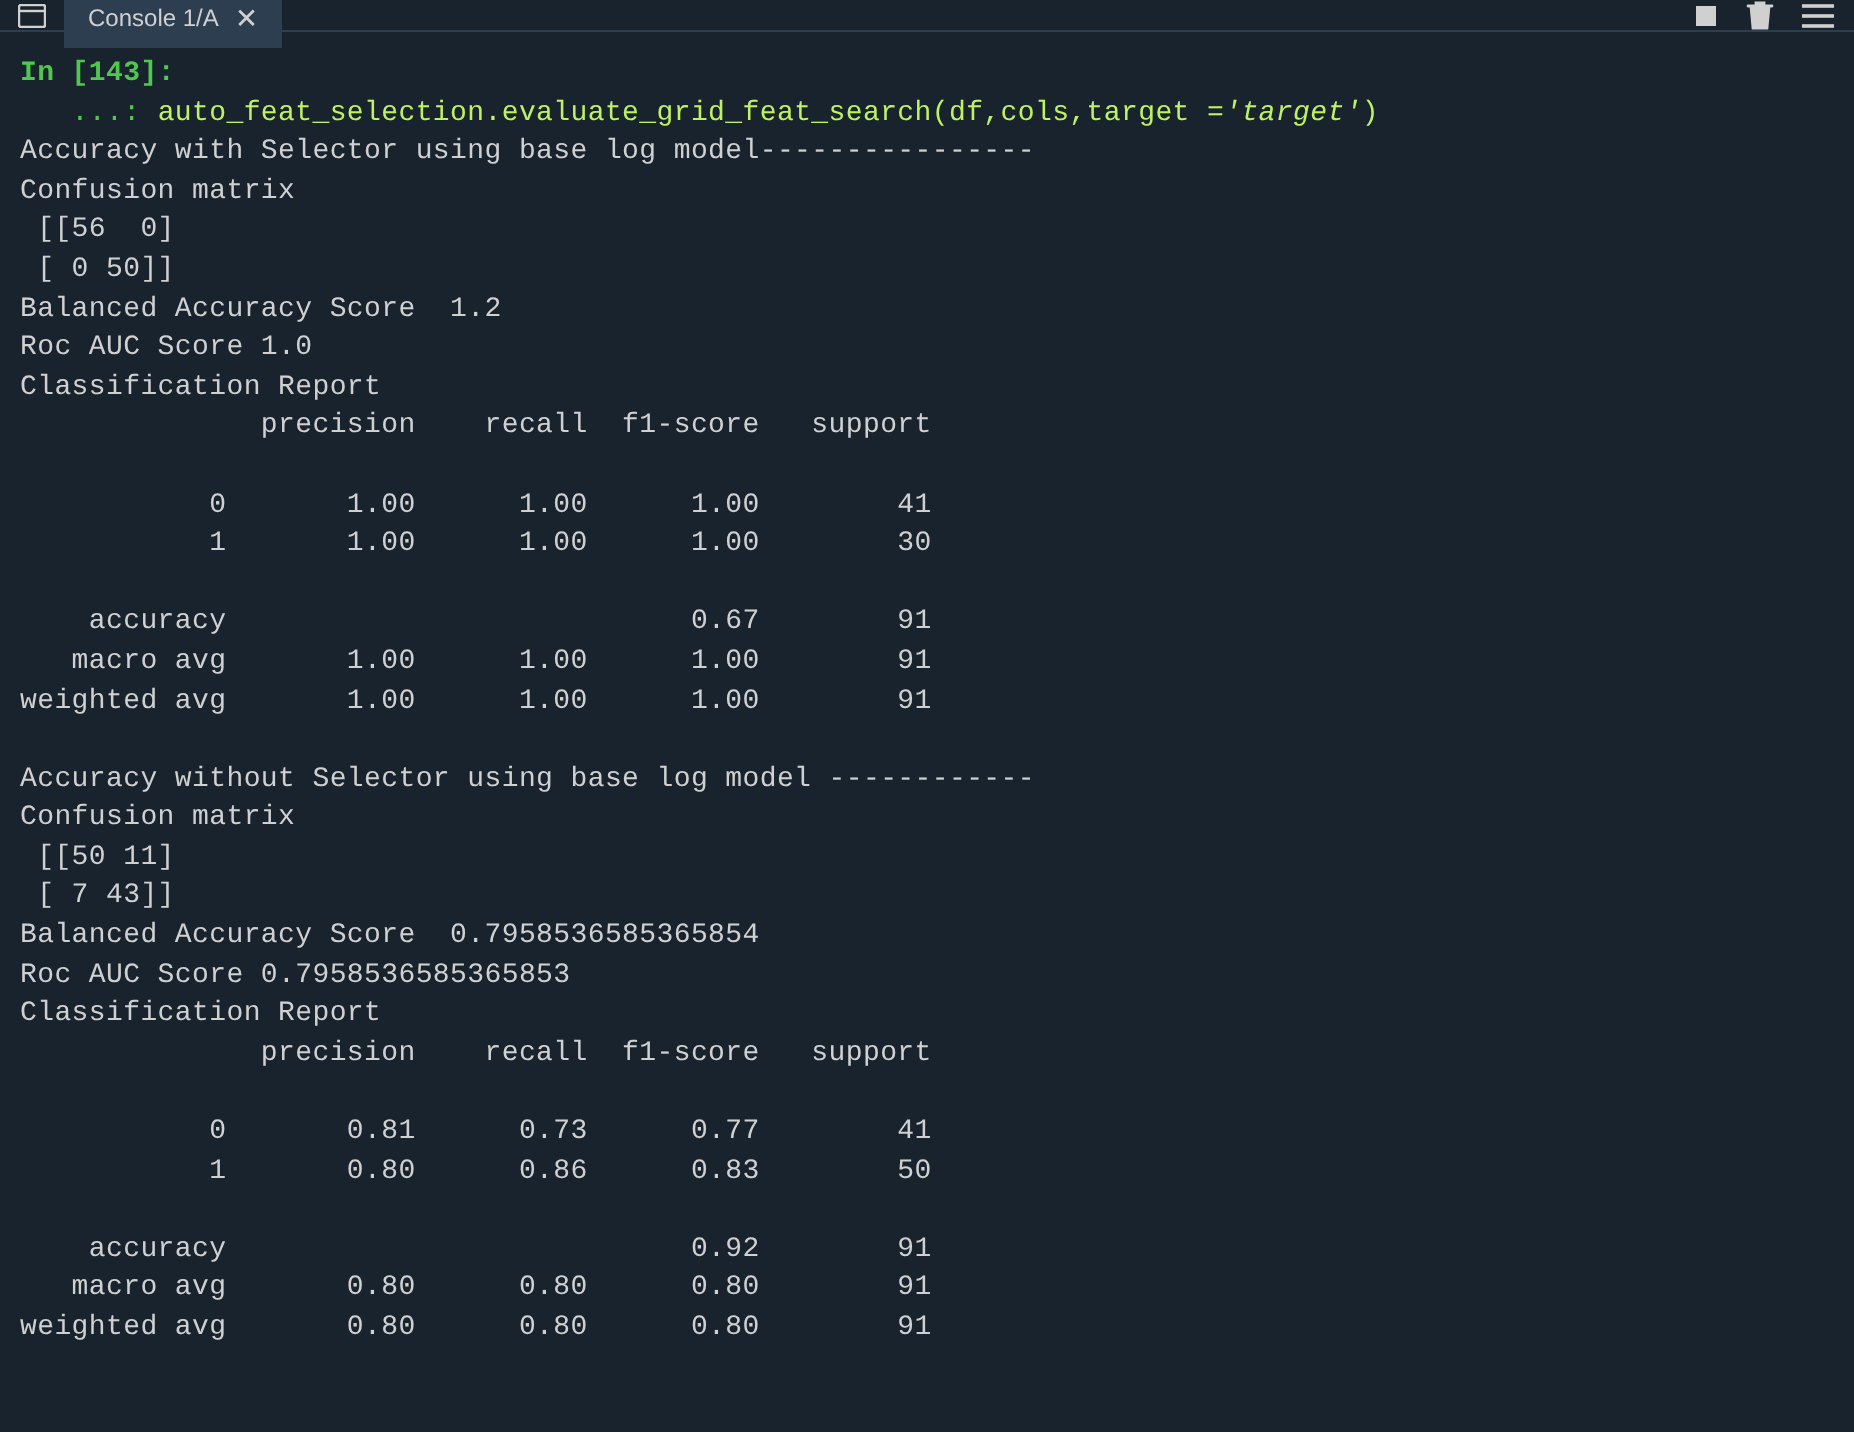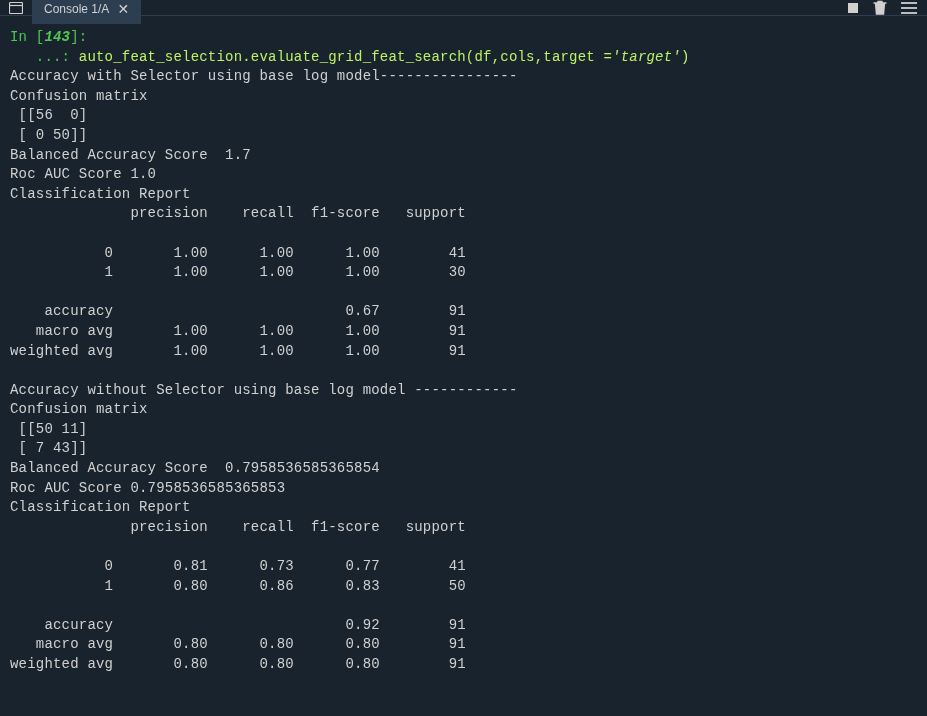--- a/index.html
+++ b/index.html
@@ -64,22 +64,22 @@
       justify-content: center;
     }
     .console {
       padding: 12px 10px;
       line-height: 1.4;
       white-space: pre;
       color: #d0d0d0;
       font-size: 14px;
       letter-spacing: 0.2px;
     }
-    .prompt-in { color: #4ec94e; font-weight: normal; }
-    .prompt-num { color: #4ec94e; font-weight: bold; font-style: italic; }
+    .prompt-in { color: #4ec94e; font-weight: bold; }
+    .prompt-num { color: #4ec94e; font-weight: bold; }
     .prompt-cont { color: #4ec94e; }
     .str-lit { color: #bef264; font-style: italic; }
     .code-line { color: #bef264; }
   </style>
 </head>
 <body>
 
 <div class="tab-bar">
   <div class="tab-leading-icon">
     <svg width="14" height="12" viewBox="0 0 14 12">
@@ -112,21 +112,21 @@
     </span>
   </div>
 </div>
 
 <div class="console"><span class="prompt-in">In [</span><span class="prompt-num">143</span><span class="prompt-in">]:</span>
 <span class="prompt-cont">   ...: </span><span class="code-line">auto_feat_selection.evaluate_grid_feat_search(df,cols,target =</span><span class="str-lit">'target'</span><span class="code-line">)</span>
 <span>Accuracy with Selector using base log model----------------</span>
 <span>Confusion matrix</span>
 <span> [[56  0]</span>
 <span> [ 0 50]]</span>
-<span>Balanced Accuracy Score  1.7</span>
+<span>Balanced Accuracy Score  1.2</span>
 <span>Roc AUC Score 1.0</span>
 <span>Classification Report</span>
 <span>              precision    recall  f1-score   support</span>
 <span></span>
 <span>           0       1.00      1.00      1.00        41</span>
 <span>           1       1.00      1.00      1.00        30</span>
 <span></span>
 <span>    accuracy                           0.67        91</span>
 <span>   macro avg       1.00      1.00      1.00        91</span>
 <span>weighted avg       1.00      1.00      1.00        91</span>

